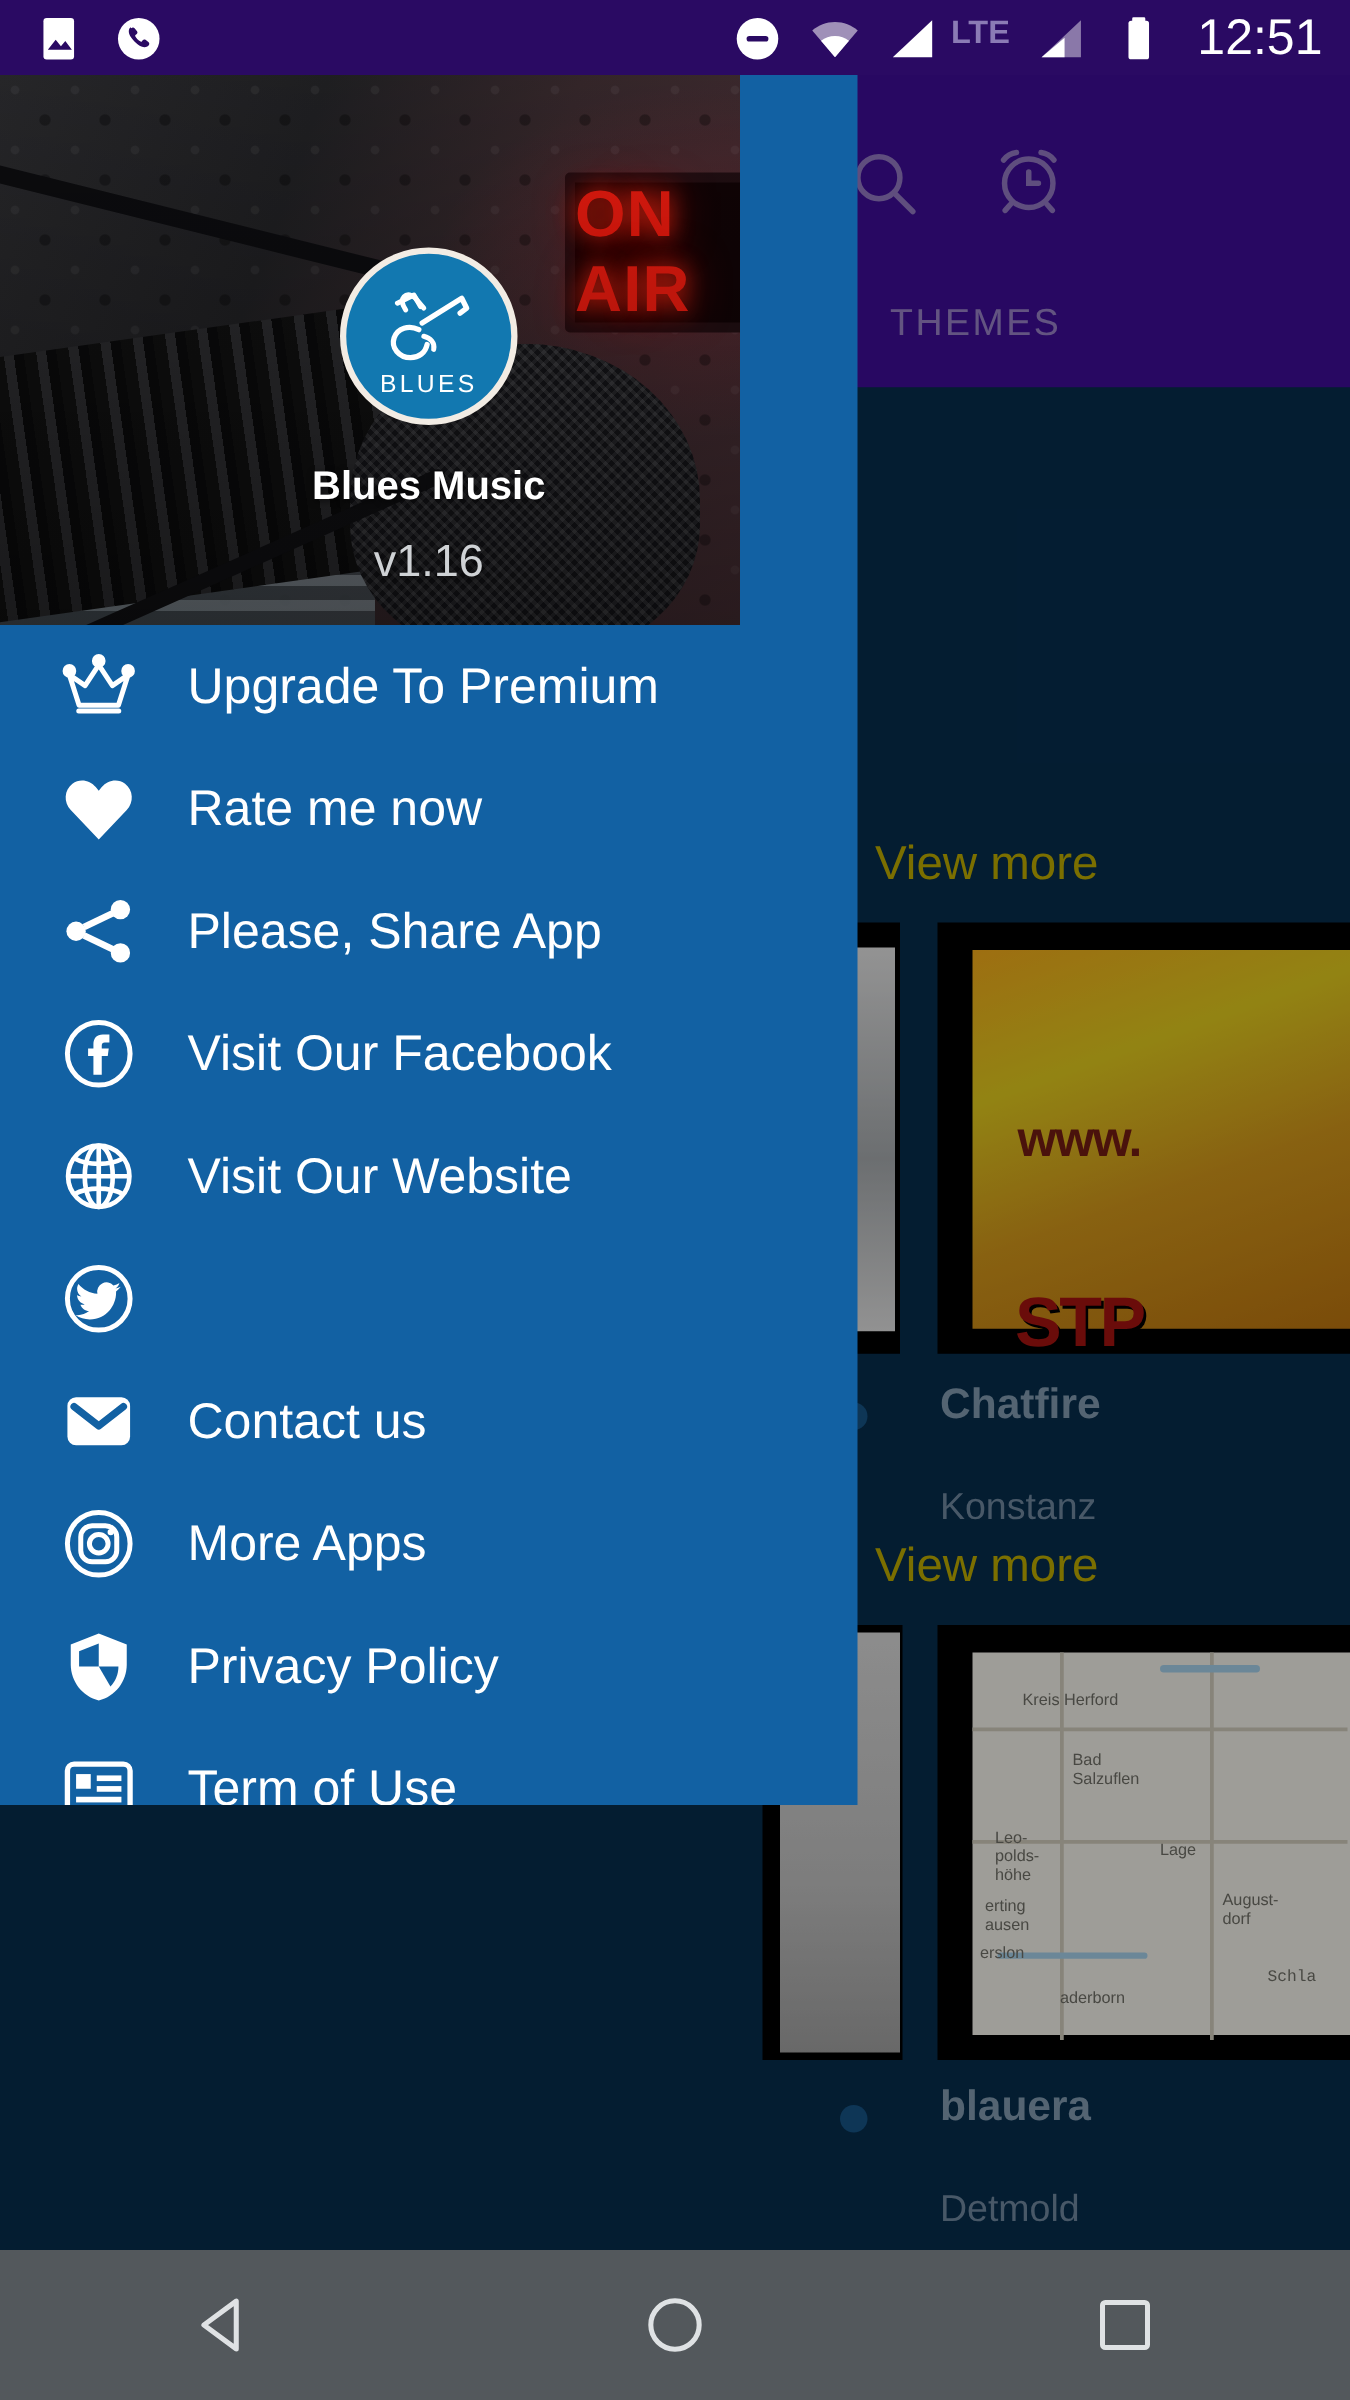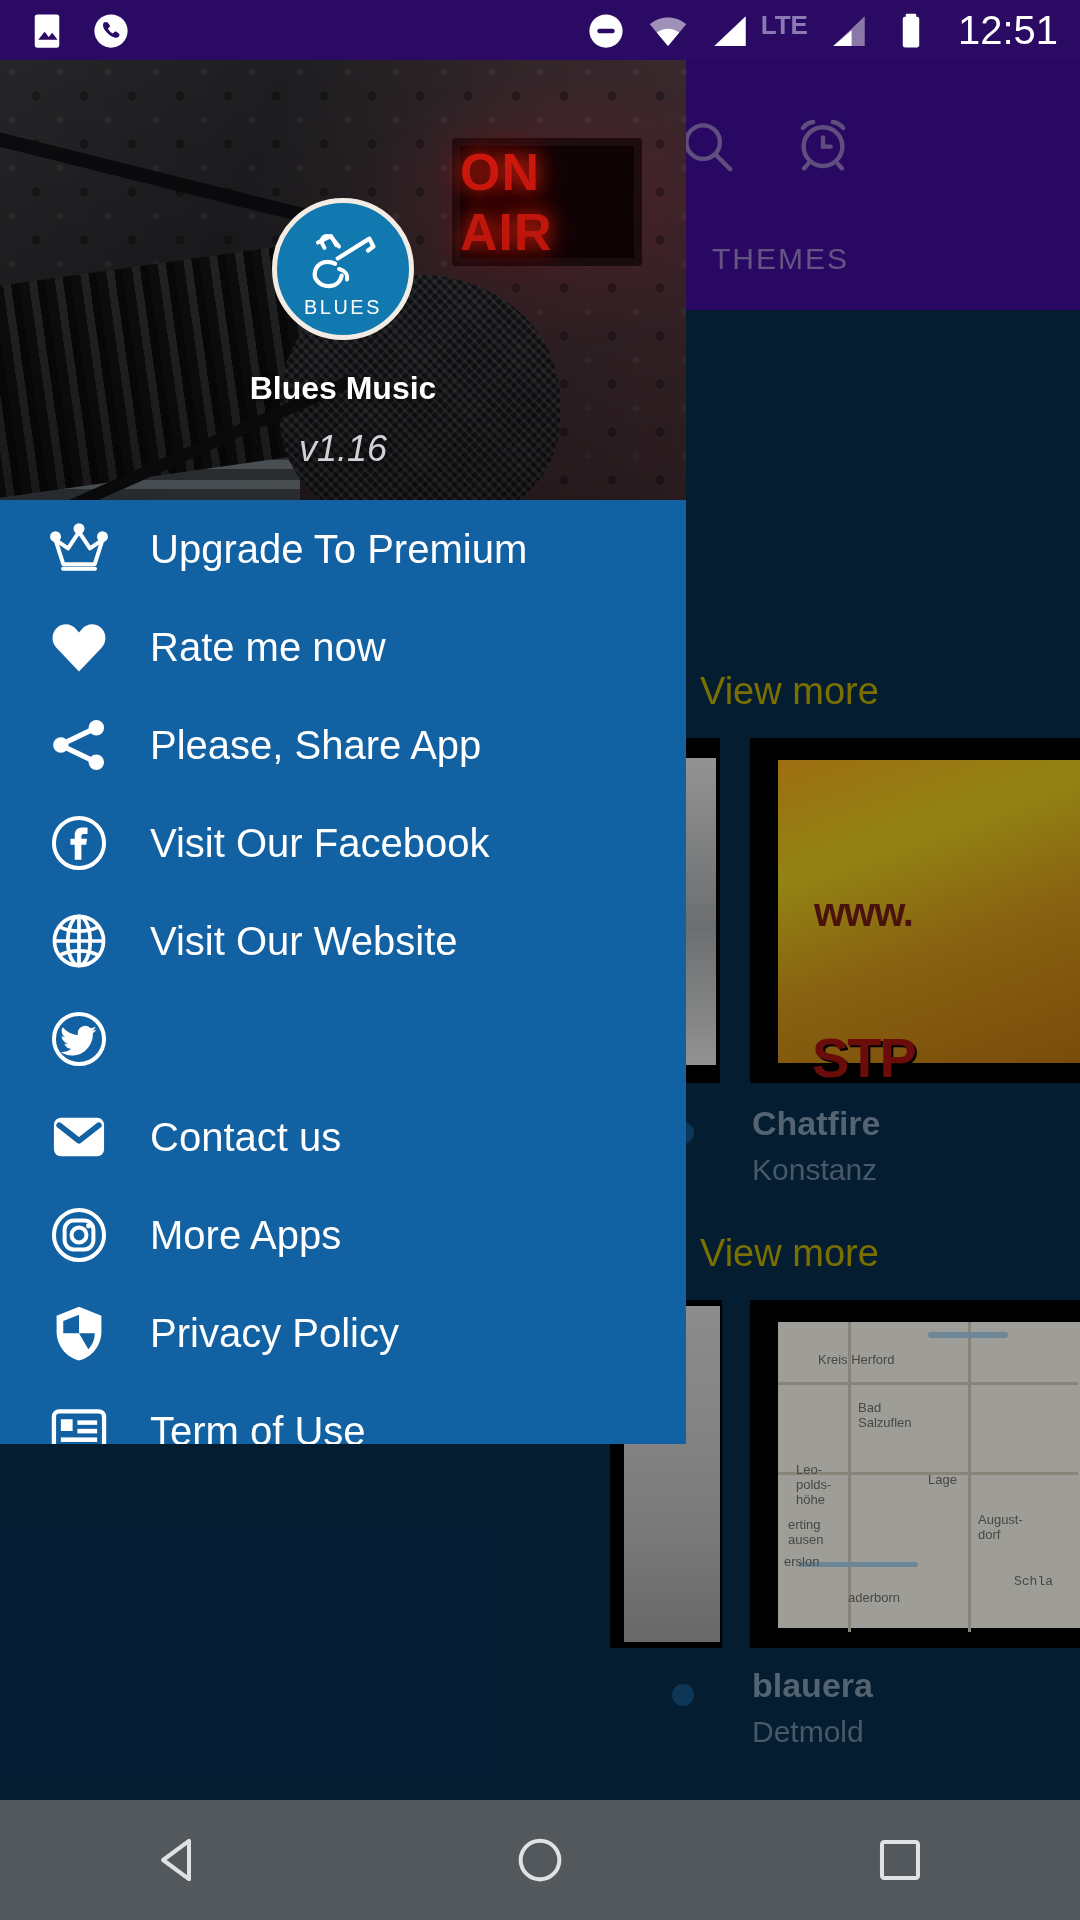--- a/index.html
+++ b/index.html
@@ -43,21 +43,21 @@
   #view-more-2 { left:700px; top:922px; }
 
   .card {
     position:absolute; background:#000; overflow:hidden;
   }
   .card-title {
     position:absolute; color:#7c94a8; font-size:34px; font-weight:bold;
     white-space:nowrap; overflow:hidden;
   }
   .card-sub {
-    position:absolute; color:#6b8299; font-size:30px; white-space:nowrap;
+    position:absolute; color:#6b8299; font-size:30px; white-space:nowrap;margin-top:36px;
   }
 
   
   #card-a { left:610px; top:428px; width:110px; height:345px; }
   #card-a .inner { position:absolute; left:18px; top:20px; right:4px; bottom:18px;
      background:linear-gradient(180deg,#d9d9d9,#9fa3a6 55%,#d7d7d7); }
   #card-b { left:750px; top:428px; width:330px; height:345px; }
   #card-b .inner { position:absolute; left:28px; top:22px; right:0; bottom:20px;
      background:linear-gradient(160deg,#e8a31a 0%,#d8c21d 30%,#c9901a 60%,#b4700f 100%); }
   #card-b .www { position:absolute; left:36px; top:130px; color:#6e1b12;
@@ -103,21 +103,21 @@
   .sb-icon svg { width:100%; height:100%; display:block; }
   #sb-lte { color:#8b7bb5; font-size:26px; font-weight:bold; margin-left:-10px; align-self:flex-start; margin-top:2px; }
   #sb-clock { color:#fff; font-size:40px; font-weight:500; letter-spacing:0px; margin-left:6px; }
 
   
   #drawer {
     position:absolute; top:60px; left:0; width:686px; height:1384px;
     background:#1261a3; z-index:50; overflow:hidden;
   }
   #drawer-header {
-    position:absolute; top:0; left:0; width:686px; height:440px;
+    position:absolute; top:0; left:0; width:592px; height:440px;
     overflow:hidden; background:#4d7c0f;
   }
   
   .ph-base { position:absolute; inset:0;
     background:
       radial-gradient(ellipse 300px 200px at 560px 150px, rgba(120,40,50,.55), transparent 70%),
       linear-gradient(110deg,#2b2b2e 0%, #222225 35%, #3a2a2e 62%, #4a3036 100%);
   }
   .ph-foam { position:absolute; inset:0; opacity:.55;
     background-image:
@@ -167,21 +167,21 @@
   }
   #app-logo svg { position:absolute; inset:0; width:100%; height:100%; }
 
   #app-title {
     position:absolute; left:0; top:310px; width:686px; text-align:center;
     color:#fff; font-size:32px; font-weight:bold; z-index:3;
     text-shadow:0 2px 6px rgba(0,0,0,.7);
   }
   #app-version {
     position:absolute; left:0; top:368px; width:686px; text-align:center;
-    color:#cfd2d5; font-size:36px; font-style:italic; z-index:3;
+    color:#cfd2d5; font-size:36px; z-index:3;
     text-shadow:0 2px 6px rgba(0,0,0,.7);
   }
 
   #drawer-menu {
     position:absolute; top:440px; left:0; width:686px; height:944px;
   }
   .menu-item {
     position:relative; height:98px; display:flex; align-items:center;
   }
   .menu-icon {

